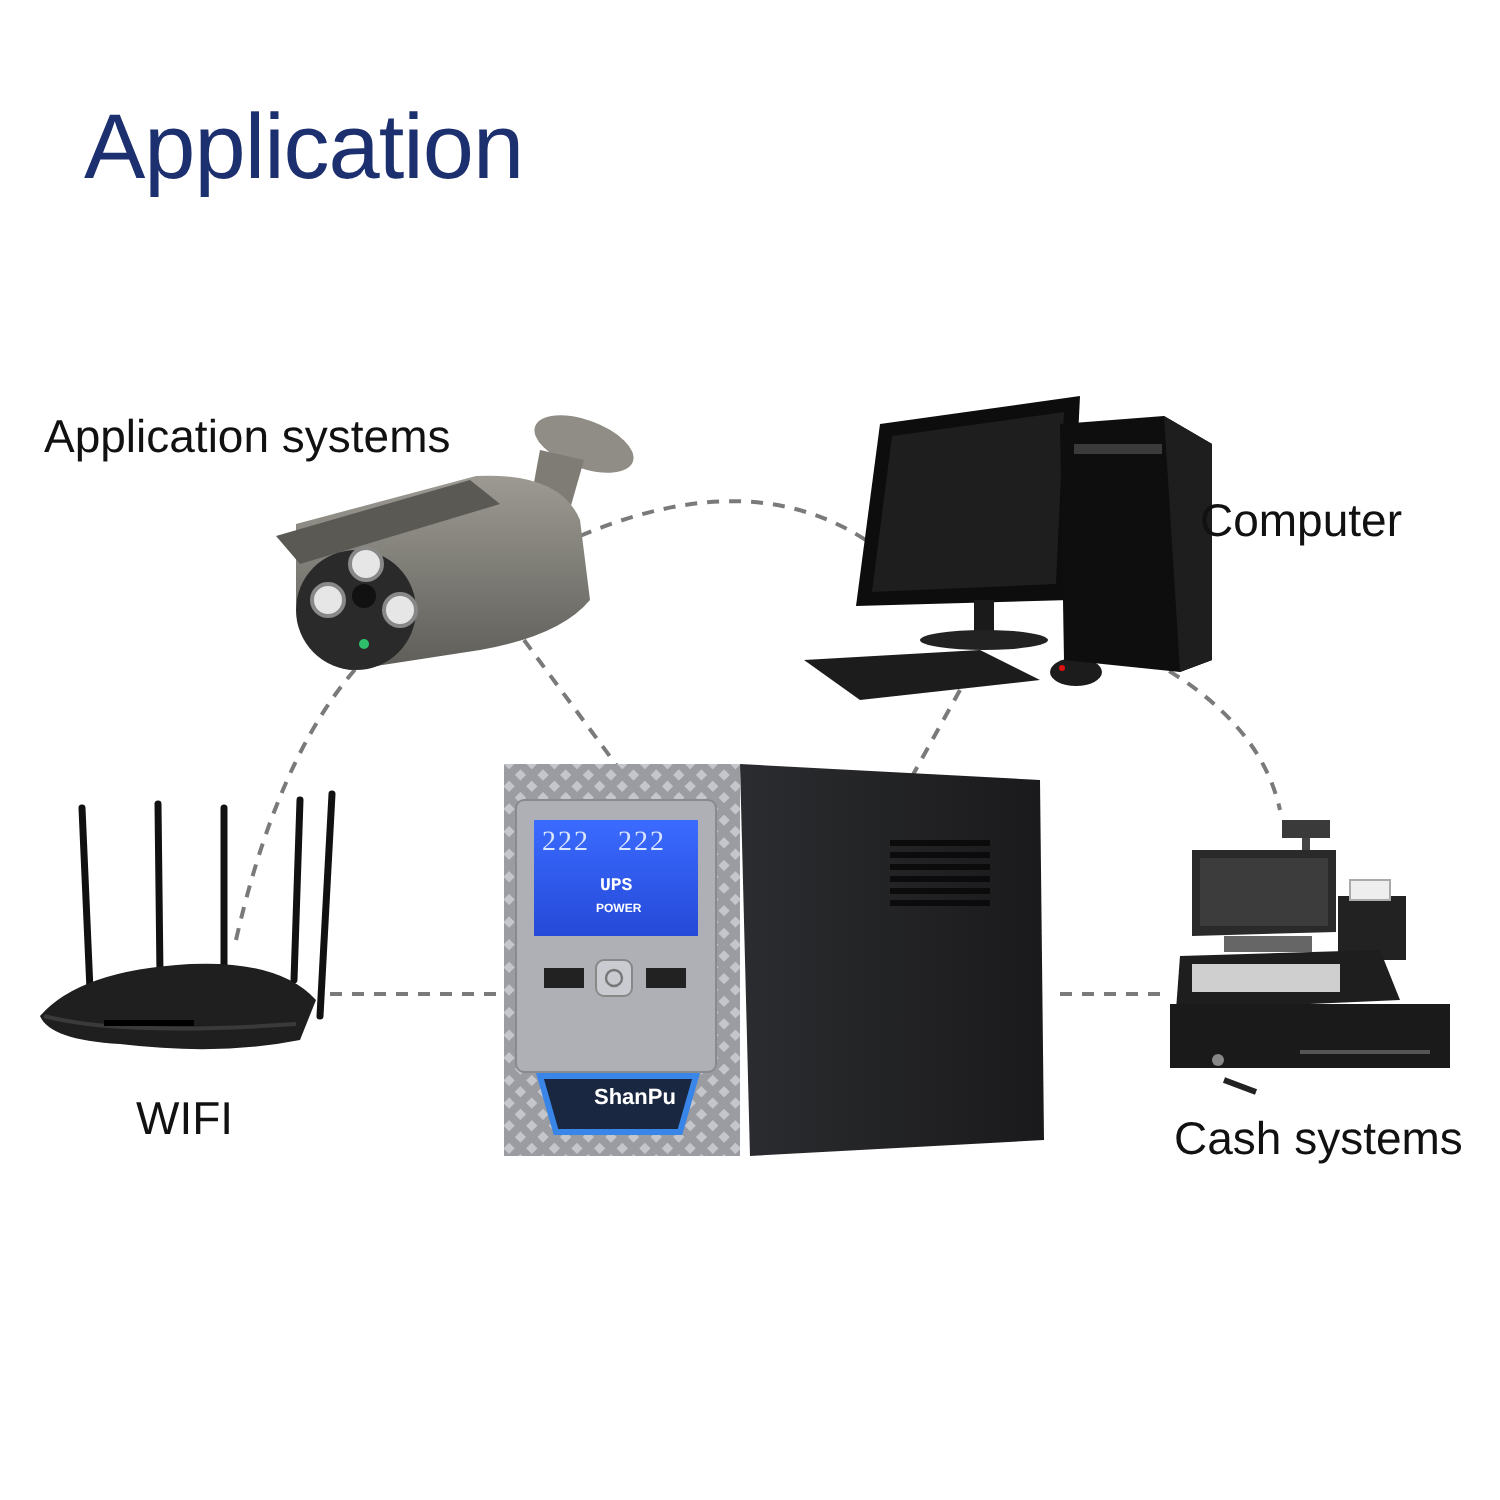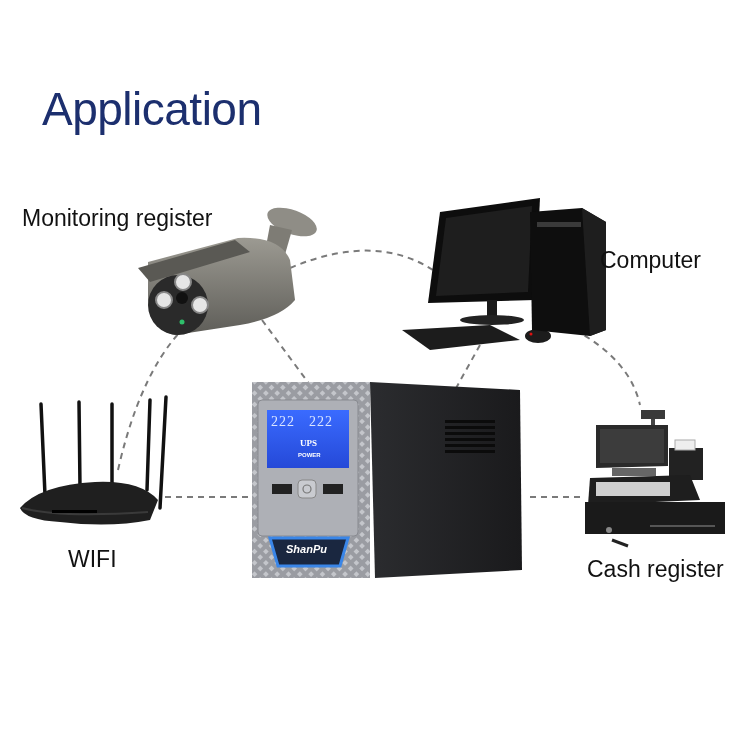--- a/index.html
+++ b/index.html
@@ -1,17 +1,17 @@
 <!DOCTYPE html>
 <html><head>
 <meta charset="utf-8">
 <style>
   html, body { margin:0; padding:0; background:#fff; }
   body { width:750px; height:750px; position:relative; overflow:hidden; font-family:"Liberation Sans", sans-serif; }
-  .title { position:absolute; left:42px; top:50px; font-size:46px; color:#1c2f6e; font-weight:400; letter-spacing:-0.5px; line-height:1;margin-top:36px; }
+  .title { position:absolute; left:42px; top:50px; font-size:46px; color:#1c2f6e; font-weight:400; letter-spacing:-0.5px; line-height:1; }
   .label { position:absolute; font-size:23px; color:#111; line-height:1; }
   svg.layer { position:absolute; left:0; top:0; }
   .ups-screen-text { font-family:Liberation Serif, serif; }
 </style>
 </head>
 <body>
 
 <div class="title">Application</div>
 
 <svg class="layer" width="750" height="750">
@@ -142,20 +142,20 @@
   <rect x="272" y="484" width="20" height="10" fill="#222"></rect>
   <rect x="323" y="484" width="20" height="10" fill="#222"></rect>
   <rect x="298" y="480" width="18" height="18" rx="4" fill="#c9cbd0" stroke="#888"></rect>
   <circle cx="307" cy="489" r="4" fill="none" stroke="#777" stroke-width="1.2"></circle>
 
   <path d="M270 538 L348 538 L340 566 L278 566 Z" fill="#1a2740" stroke="#3a86e8" stroke-width="3"></path>
 </svg>
 
 <div class="ups-screen-text" style="position:absolute;left:271px;top:414px;color:#dbe6ff;font-size:14px;letter-spacing:1px;">222</div>
 <div class="ups-screen-text" style="position:absolute;left:309px;top:414px;color:#dbe6ff;font-size:14px;letter-spacing:1px;">222</div>
-<div style="position:absolute;left:300px;top:438px;color:#fff;font-size:9px;font-weight:bold;font-family:Liberation Serif, serif;">UPS</div>
+<div style="position:absolute;left:300px;top:438px;color:#fff;font-size:9px;font-weight:bold;font-family:Liberation Mono, monospace;">UPS</div>
 <div style="position:absolute;left:298px;top:452px;color:#fff;font-size:6px;font-weight:bold;font-family:'Liberation Sans',sans-serif;">POWER</div>
-<div style="position:absolute;left:286px;top:543px;color:#fff;font-size:11px;font-style:italic;font-weight:bold;font-family:'Liberation Sans',sans-serif;">ShanPu</div>
+<div style="position:absolute;left:297px;top:543px;color:#fff;font-size:11px;font-weight:bold;font-family:'Liberation Sans',sans-serif;">ShanPu</div>
 
-<div class="label" style="left:22px;top:207px;">Monitoring register</div>
+<div class="label" style="left:22px;top:207px;">Application systems</div>
 <div class="label" style="left:600px;top:249px;">Computer</div>
 <div class="label" style="left:68px;top:548px;">WIFI</div>
-<div class="label" style="left:587px;top:558px;">Cash register</div>
+<div class="label" style="left:587px;top:558px;">Cash systems</div>
 
 </body></html>

